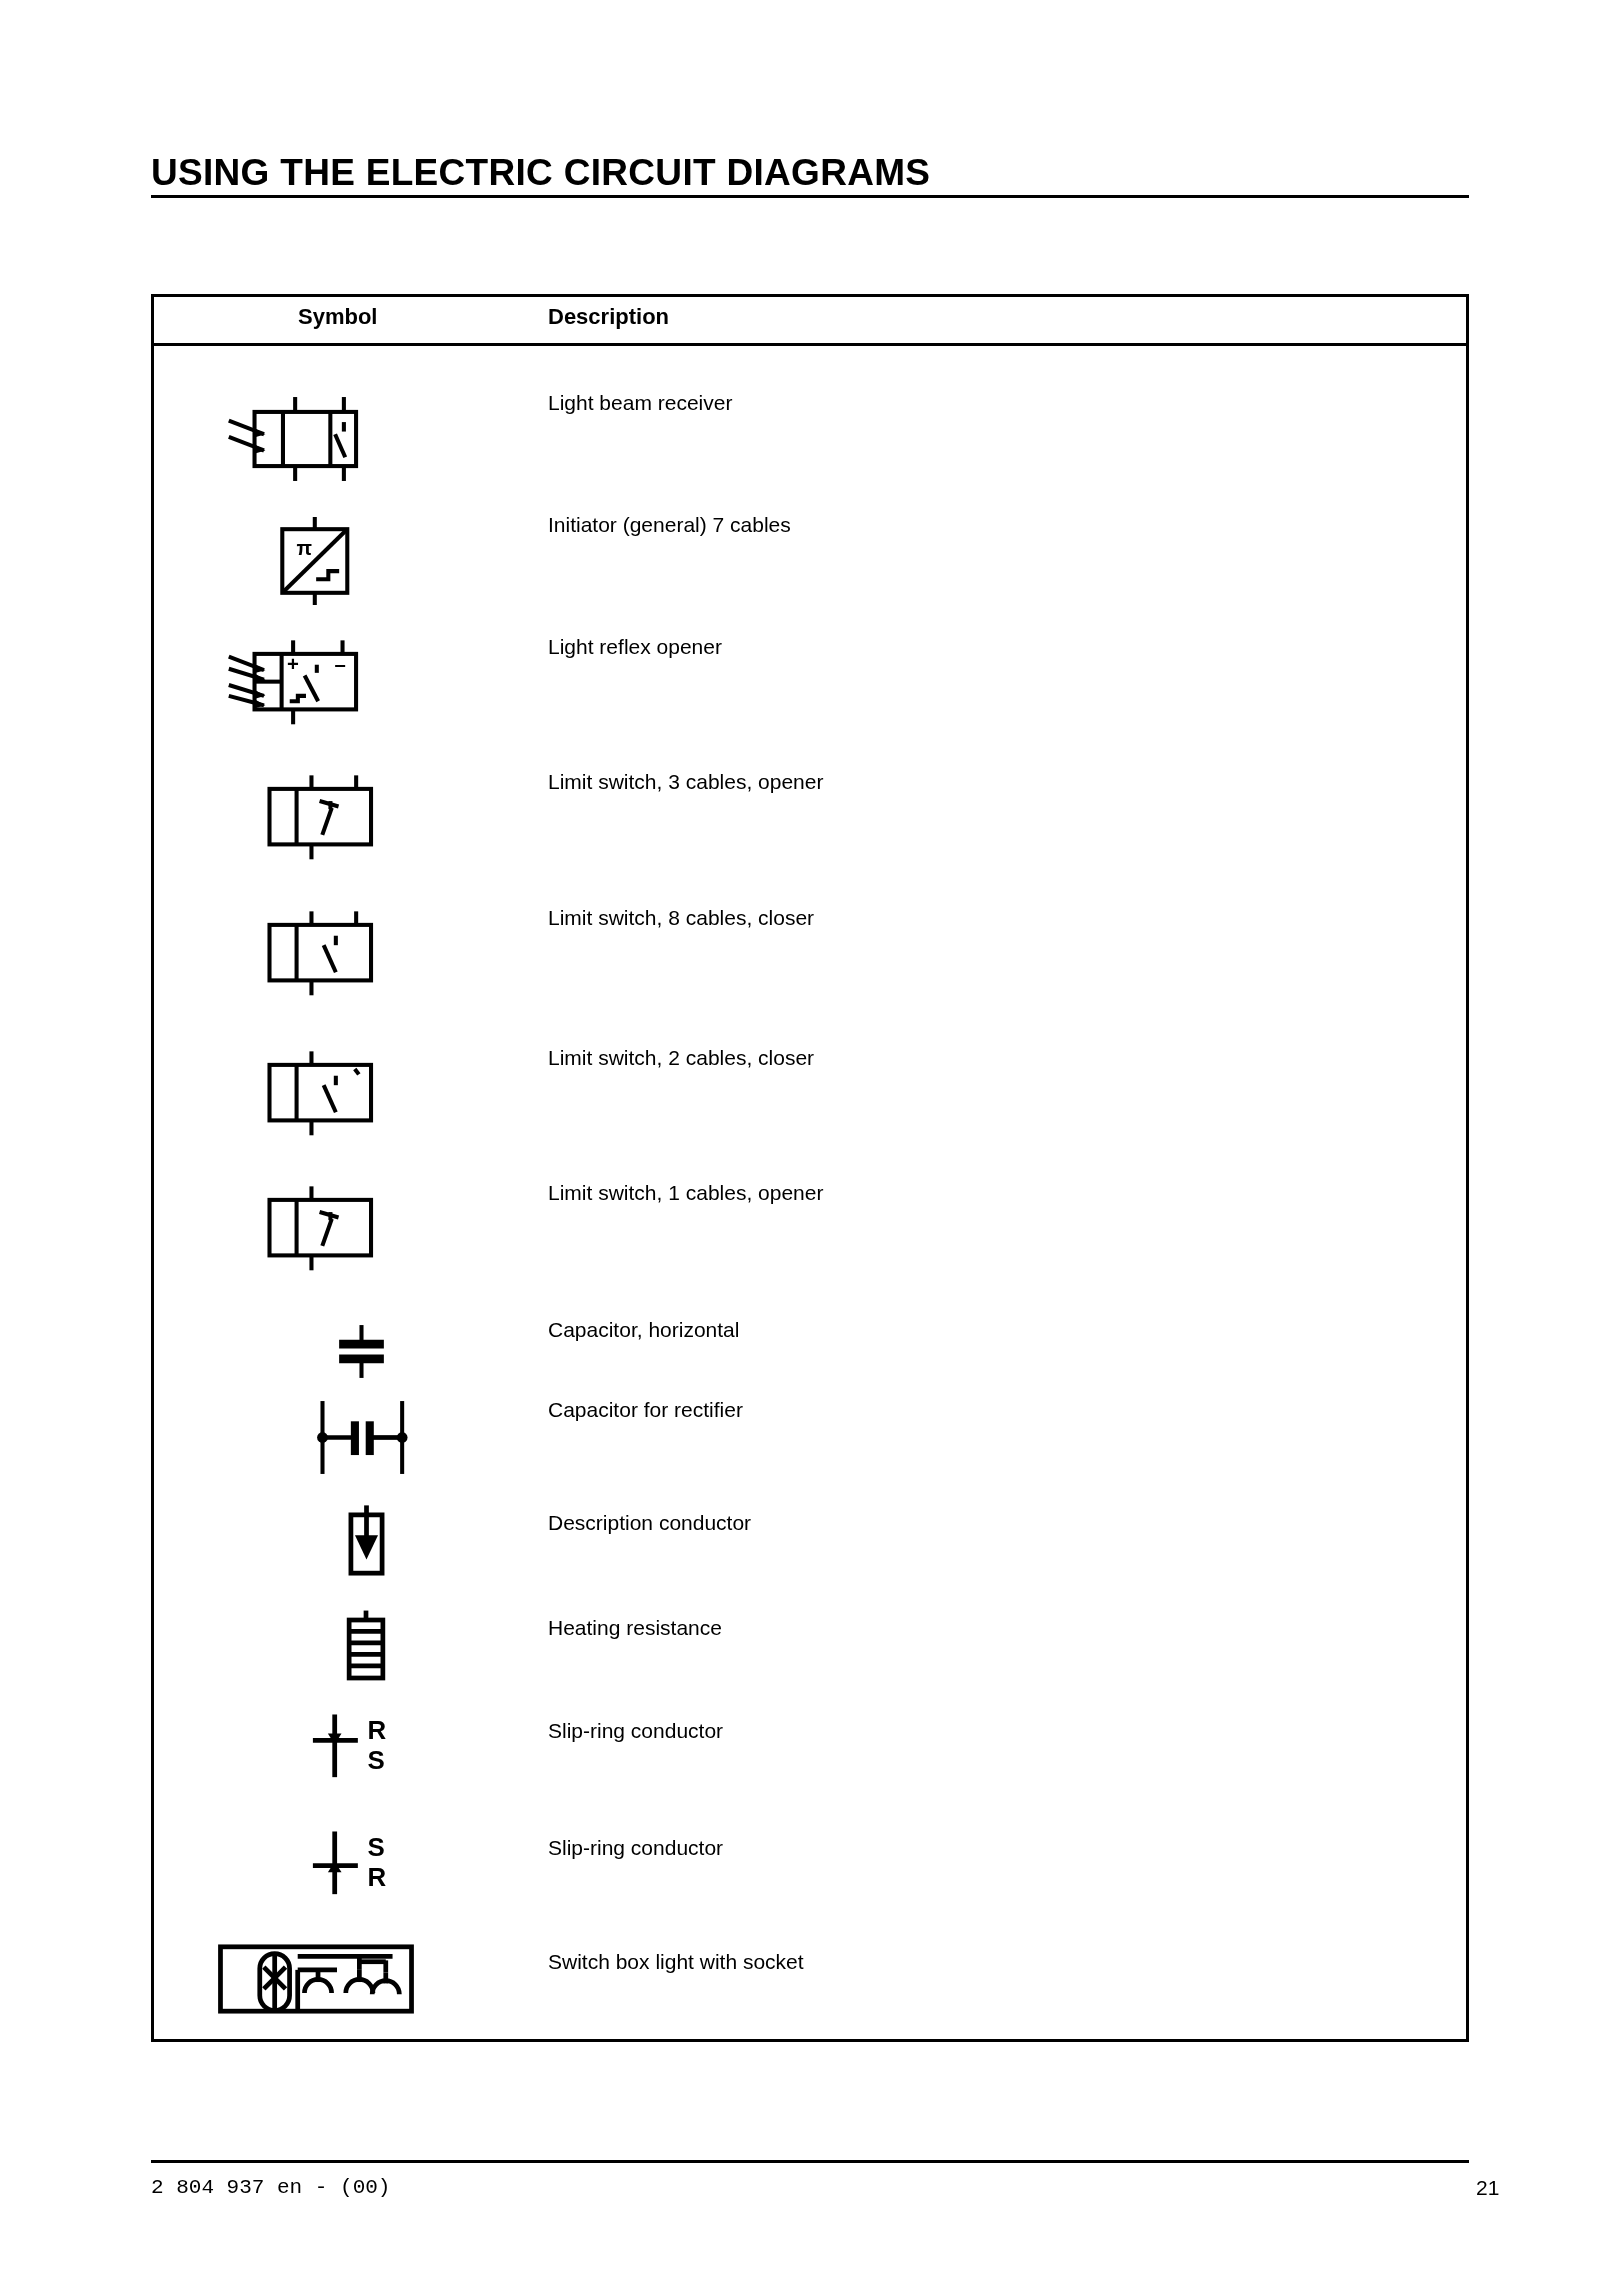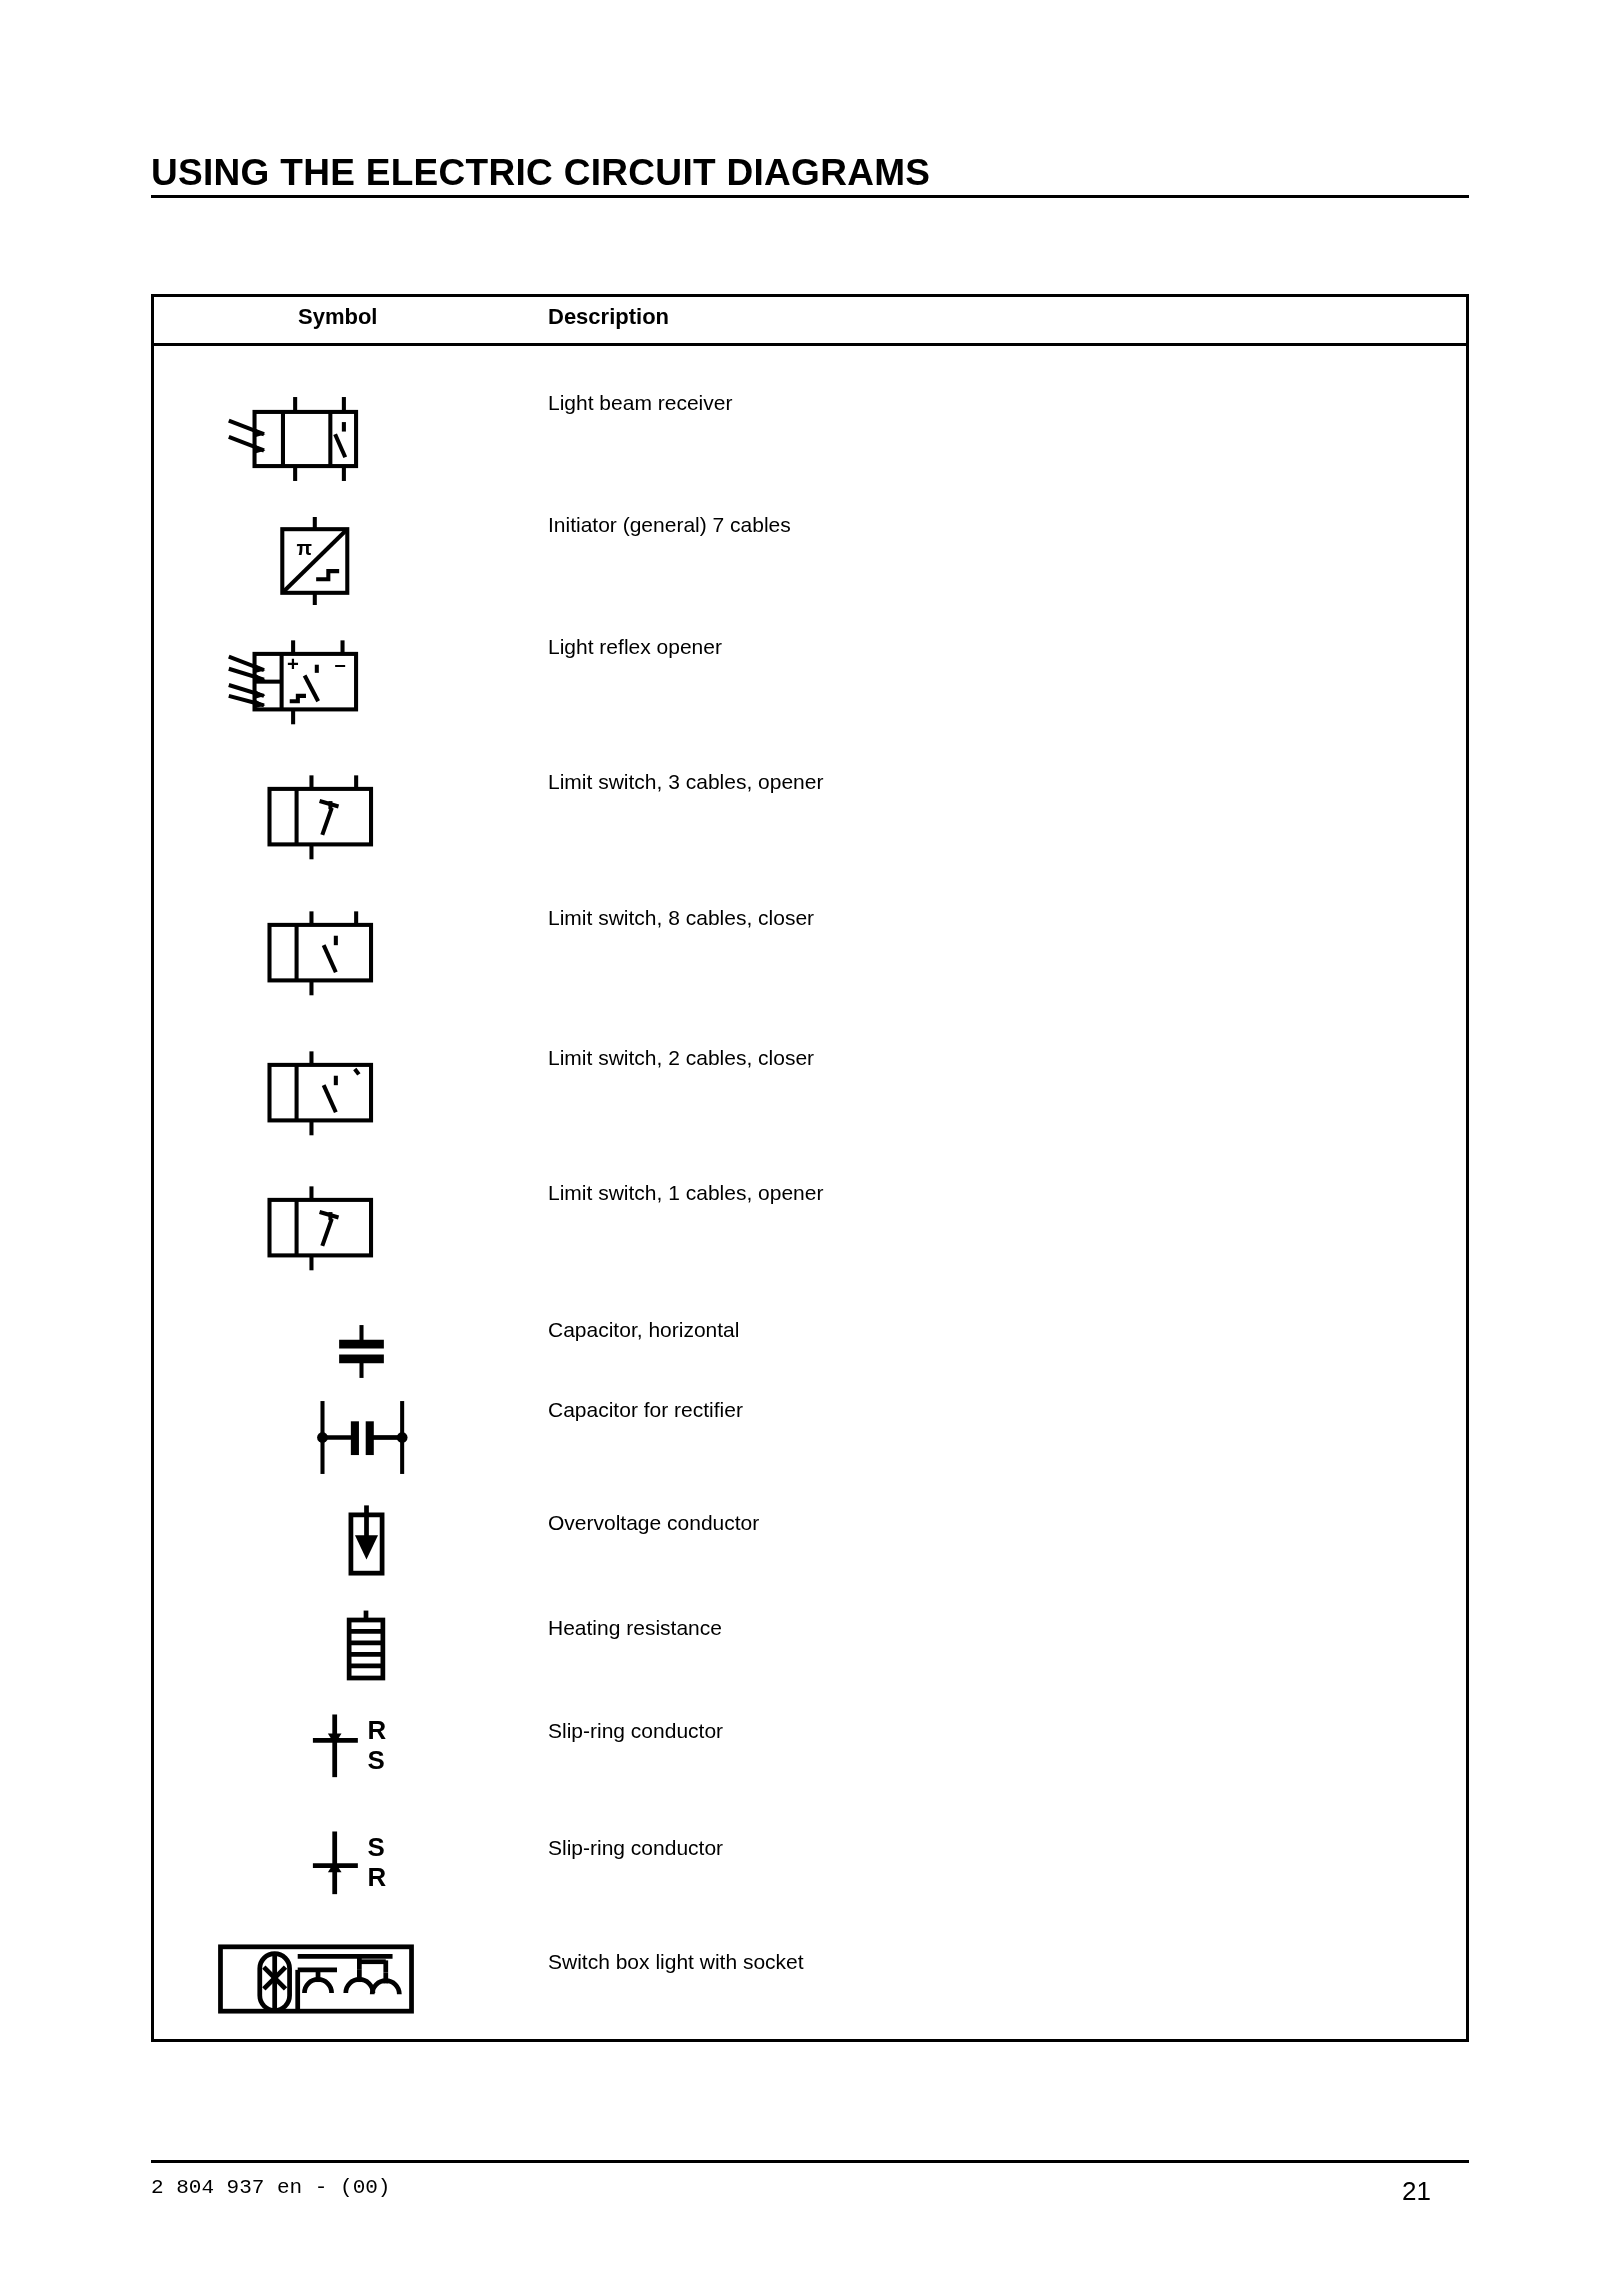--- a/index.html
+++ b/index.html
@@ -104,25 +104,24 @@
   .footer-left {
     position: absolute;
     left: 151px;
     top: 2176px;
     font-size: 21px;
     white-space: nowrap;
     font-family: Liberation Mono, monospace;
   }
   .footer-right {
     position: absolute;
-    left: 1398px;
+    left: 1476px;
     top: 2176px;
-    font-size: 26px;
+    font-size: 21px;
     width: 33px;
-    text-align: right;
     white-space: nowrap;
   }
 </style>
 </head>
 <body>
 
 <div class="page">
 
   <h1 class="page-title">USING THE ELECTRIC CIRCUIT DIAGRAMS</h1>
   <div class="header-rule"></div>
@@ -325,21 +324,21 @@
       <div class="sym" style="left:114px">
         <svg width="61" height="78" viewBox="0 0 90 115">
           <g fill="none" stroke="#000" stroke-width="7">
             <rect x="22" y="16" width="46" height="86"></rect>
             <line x1="45" y1="2" x2="45" y2="60"></line>
           </g>
           <polygon points="45,82 28,46 62,46" fill="#000"></polygon>
         </svg>
       </div>
     </div>
-    <div class="desc" style="top:6.8px">Overvoltage conductor</div>
+    <div class="desc" style="top:6.8px">Description conductor</div>
   </div>
 
   <div class="row" style="top:1609px">
     <div class="sym-cell">
       <div class="sym" style="left:115px">
         <svg width="58" height="78" viewBox="0 0 86 115">
           <g fill="none" stroke="#000" stroke-width="7">
             <line x1="43" y1="2" x2="43" y2="16"></line>
             <rect x="18" y="16" width="50" height="86"></rect>
             <line x1="18" y1="33" x2="68" y2="33"></line>

